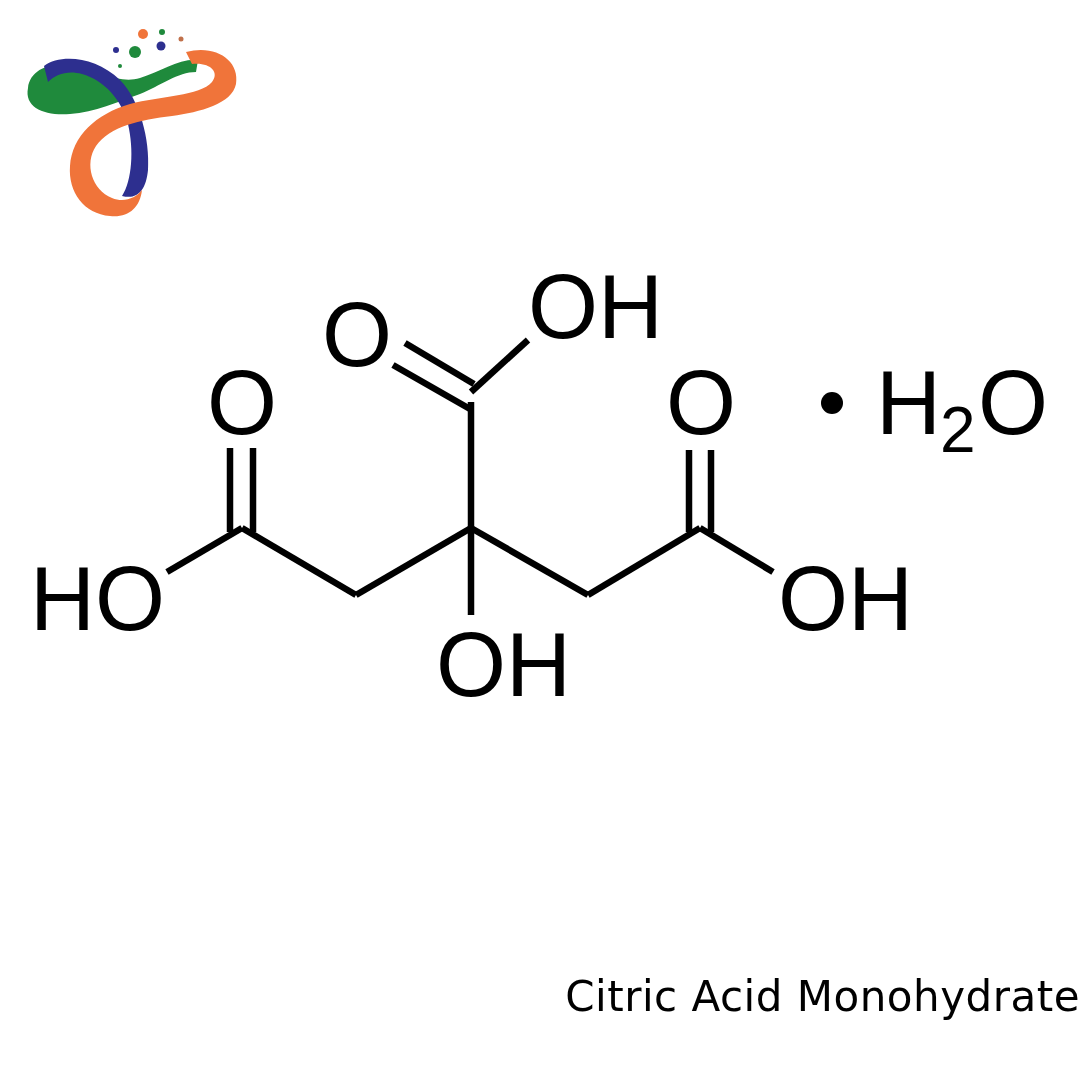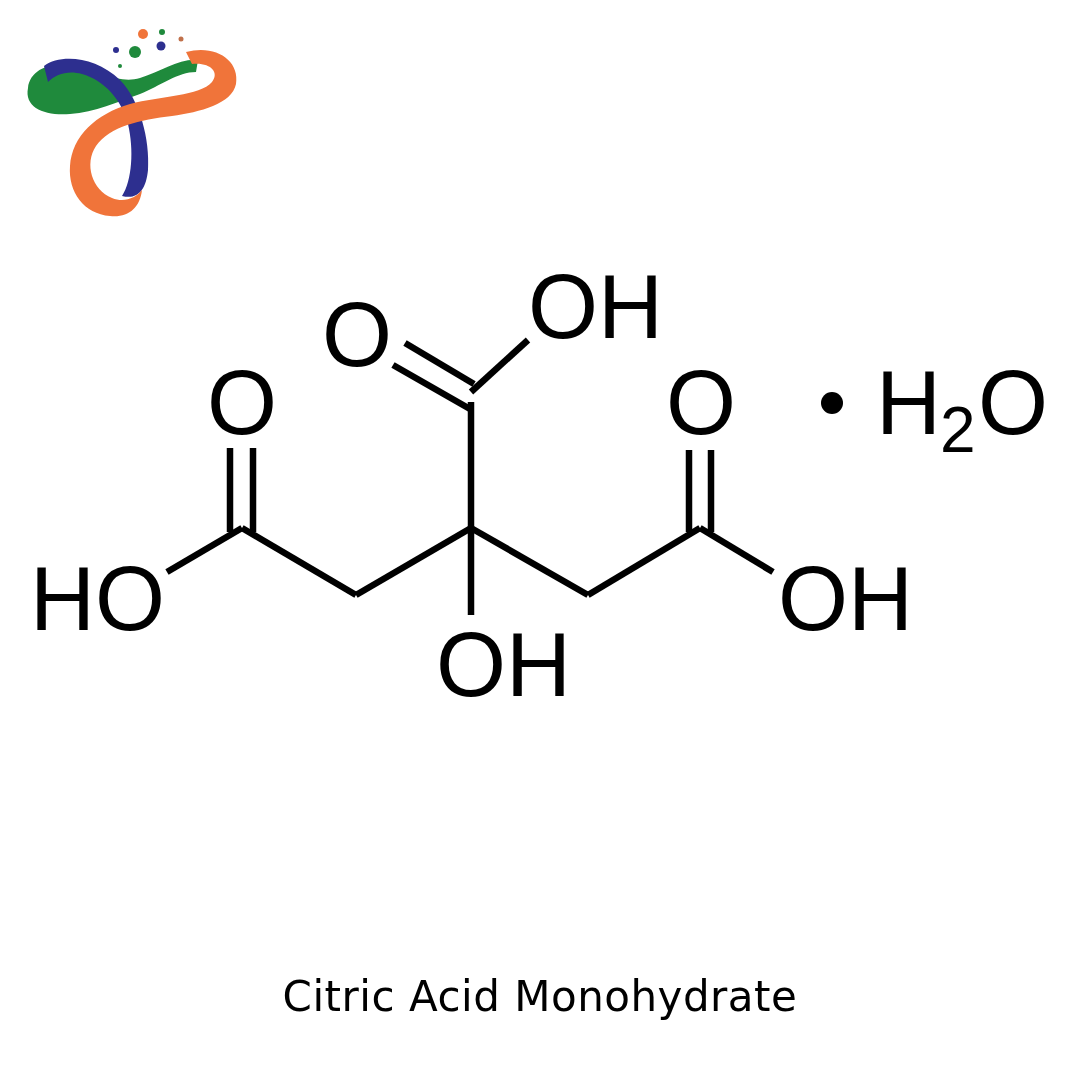--- a/index.html
+++ b/index.html
@@ -2,21 +2,21 @@
 <html><head>
   <meta charset="utf-8">
   <style>
     html, body { margin: 0; padding: 0; background: #ffffff; }
     body { width: 1080px; height: 1080px; position: relative; overflow: hidden; font-family: "Liberation Sans", sans-serif; }
     .logo { position: absolute; left: 0; top: 0; width: 280px; height: 240px; }
     .structure { position: absolute; left: 0; top: 0; width: 1080px; height: 1080px; }
     .atom { font-family: "Liberation Sans", sans-serif; font-size: 90px; fill: #000; }
     .sub { font-family: "Liberation Sans", sans-serif; font-size: 64px; fill: #000; }
     .bond { stroke: #000; stroke-width: 6.5; stroke-linecap: butt; fill: none; }
-    .caption { position: absolute; left: 0; width: 1080px; top: 972px; text-align: center;
+    .caption { position: absolute; left: 0; width: 1080px; top: 972px; text-align: right;
                font-family: "DejaVu Sans", sans-serif; font-size: 42px; color: #000; letter-spacing: 0.5px; }
   </style>
 </head>
 <body>
 
 <svg class="logo" viewBox="0 0 280 240" xmlns="http://www.w3.org/2000/svg">
 
   <circle cx="143" cy="34" r="5" fill="#f0743a"></circle>
   <circle cx="162" cy="32" r="3" fill="#1f8a3c"></circle>
   <circle cx="181" cy="39" r="2.5" fill="#c0704a"></circle>

